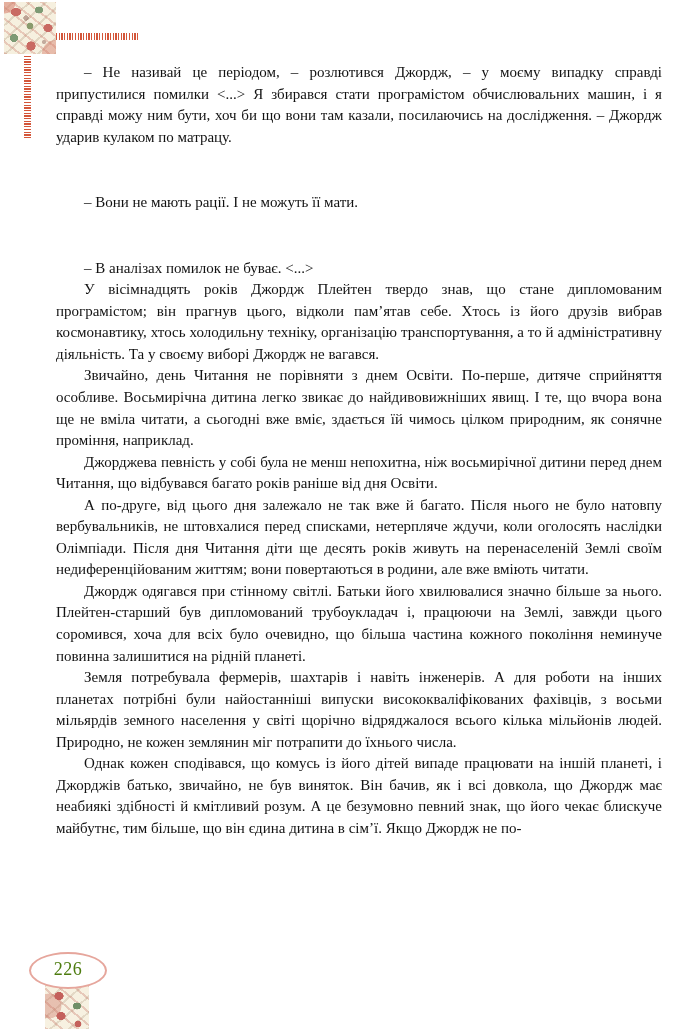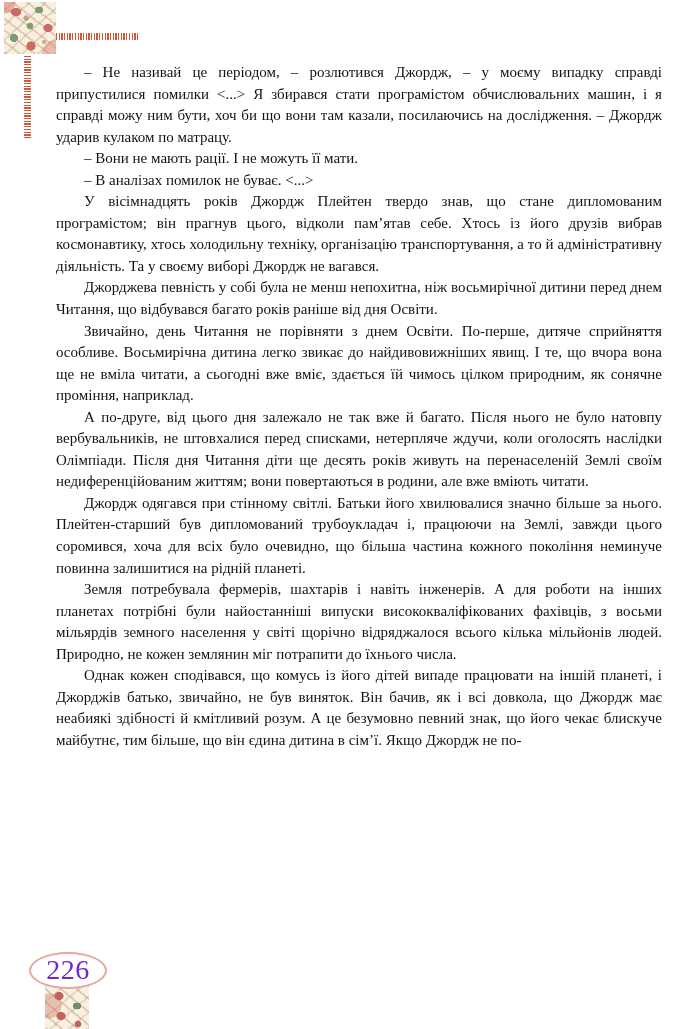--- a/index.html
+++ b/index.html
@@ -86,22 +86,22 @@
   
   .page-number {
     position: absolute;
     left: 29px;
     top: 952px;
     width: 74px;
     height: 33px;
     border: 2px solid #e6a69c;
     border-radius: 50%;
     background: #ffffff;
-    color: #6d28d9;
-    font-size: 28px;
+    color: #4d7c0f;
+    font-size: 18px;
     line-height: 31px;
     text-align: center;
     letter-spacing: 0.5px;
   }
 
   
   .body-text {
     position: absolute;
     left: 56px;
     top: 62px;
@@ -114,38 +114,39 @@
     -webkit-hyphens: none;
     hyphens: none;
   }
   .body-text p {
     margin: 0;
     text-indent: 28px;
     text-align: justify;
   }
   .body-text p.last-line-left {
     text-align-last: left;
+    margin-top: 44px;
   }
 </style>
 </head>
 <body>
 
 <div class="page">
 
   <div class="ornament-top"></div>
   <div class="rule-h"></div>
   <div class="rule-v"></div>
 
   <div class="body-text">
     <p>– Не називай це періодом, – розлютився Джордж, – у моєму випадку справді припустилися помилки &lt;...&gt; Я збирався стати програмістом обчислювальних машин, і я справді можу ним бути, хоч би що вони там казали, посилаючись на дослідження. – Джордж ударив кулаком по матрацу.</p>
     <p class="last-line-left">– Вони не мають рації. І не можуть її мати.</p>
     <p class="last-line-left">– В аналізах помилок не буває. &lt;...&gt;</p>
     <p>У вісімнадцять років Джордж Плейтен твердо знав, що стане дипломованим програмістом; він прагнув цього, відколи пам’ятав себе. Хтось із його друзів вибрав космонавтику, хтось холодильну техніку, організацію транспортування, а то й адміністративну діяльність. Та у своєму виборі Джордж не вагався.</p>
+    <p>Звичайно, день Читання не порівняти з днем Освіти. По-перше, дитяче сприйняття особливе. Восьмирічна дитина легко звикає до найдивовижніших явищ. І те, що вчора вона ще не вміла читати, а сьогодні вже вміє, здається їй чимось цілком природним, як сонячне проміння, наприклад.</p>
     <p>Джорджева певність у собі була не менш непохитна, ніж восьмирічної дитини перед днем Читання, що відбувався багато років раніше від дня Освіти.</p>
-    <p>Звичайно, день Читання не порівняти з днем Освіти. По-перше, дитяче сприйняття особливе. Восьмирічна дитина легко звикає до найдивовижніших явищ. І те, що вчора вона ще не вміла читати, а сьогодні вже вміє, здається їй чимось цілком природним, як сонячне проміння, наприклад.</p>
     <p>А по-друге, від цього дня залежало не так вже й багато. Після нього не було натовпу вербувальників, не штовхалися перед списками, нетерпляче ждучи, коли оголосять наслідки Олімпіади. Після дня Читання діти ще десять років живуть на перенаселеній Землі своїм недиференційованим життям; вони повертаються в родини, але вже вміють читати.</p>
     <p>Джордж одягався при стінному світлі. Батьки його хвилювалися значно більше за нього. Плейтен-старший був дипломований трубоукладач і, працюючи на Землі, завжди цього соромився, хоча для всіх було очевидно, що більша частина кожного покоління неминуче повинна залишитися на рідній планеті.</p>
     <p>Земля потребувала фермерів, шахтарів і навіть інженерів. А для роботи на інших планетах потрібні були найостанніші випуски висококваліфікованих фахівців, з восьми мільярдів земного населення у світі щорічно відряджалося всього кілька мільйонів людей. Природно, не кожен землянин міг потрапити до їхнього числа.</p>
     <p>Однак кожен сподівався, що комусь із його дітей випаде працювати на іншій планеті, і Джорджів батько, звичайно, не був виняток. Він бачив, як і всі довкола, що Джордж має неабиякі здібності й кмітливий розум. А це безумовно певний знак, що його чекає блискуче майбутнє, тим більше, що він єдина дитина в сім’ї. Якщо Джордж не по-</p>
   </div>
 
   <div class="ornament-bottom"></div>
   <div class="page-number">226</div>
 
 </div>

